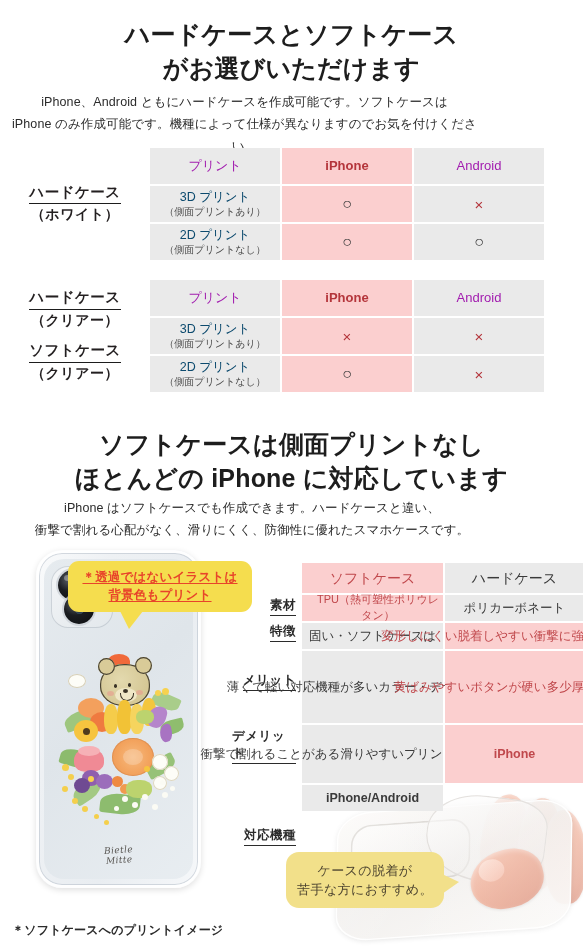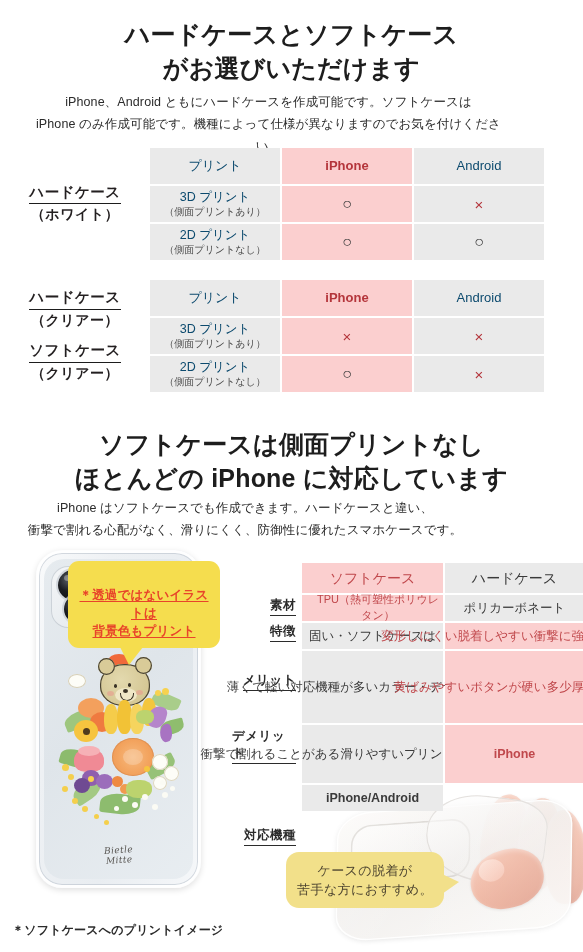--- a/index.html
+++ b/index.html
@@ -63,21 +63,21 @@
   .cell{
     display:flex;align-items:center;justify-content:center;
     text-align:center;
     background:#eaeaea;
     font-size:12px;
     color:#3a3a3a;
     line-height:1.25;
     flex-direction:column;
   }
   .cell.pink{background:#fbcfcf;}
-  .cell.hdr{font-size:13px;color:#0c4a6e;}
+  .cell.hdr{font-size:13px;color:#a21caf;}
   .cell.hdr.pink{color:#b4353b;font-weight:bold;}
   .cell .small{font-size:10px;color:#4a4a4a;}
   .cell .big{font-size:12.5px;color:#0c4a6e;}
   .mark{font-size:16px;line-height:1;}
   .mark.o{color:#3b3b3b;}
   .mark.x{color:#b4353b;font-size:15px;}
 
   
   .cmp{
     position:absolute;
@@ -250,22 +250,22 @@
   }
 
   
   .callout-yellow{
     position:absolute;
     background:#f5dd4e;
     border-radius:11px;
     z-index:9;
   }
   .co1{
-    left:68px;top:561px;width:152px;min-height:44px;
-    padding:25px 8px 8px;
+    left:68px;top:561px;width:184px;min-height:44px;
+    padding:7px 8px 8px;
     box-sizing:border-box;
     text-align:center;
   }
   .co1 .line{
     color:#e8442a;font-weight:bold;font-size:12.5px;line-height:1.45;
     text-decoration:underline;text-underline-offset:2px;letter-spacing:.2px;
     display:block;
   }
   .co1:after{
     content:"";position:absolute;left:52px;bottom:-17px;
@@ -298,21 +298,21 @@
 </style>
 </head>
 <body>
 
 <div class="page">
 
   <div style="position:absolute;left:0;top:18px;width:583px;">
     <div class="h1">ハードケースとソフトケース</div>
     <div class="h1">がお選びいただけます</div>
   </div>
-  <div style="position:absolute;left:0;top:92px;width:489px;margin-left:24px;">
+  <div style="position:absolute;left:0;top:92px;width:489px;">
     <div class="lede">iPhone、Android ともにハードケースを作成可能です。ソフトケースは</div>
     <div class="lede">iPhone のみ作成可能です。機種によって仕様が異なりますのでお気を付けください。</div>
   </div>
 
   <div class="spec" style="left:0px;top:148px;">
     <div class="spec-label">
       <div class="lbl-group">
         <div class="lbl-main">ハードケース</div>
         <div class="lbl-sub">（ホワイト）</div>
       </div>
@@ -383,21 +383,21 @@
       <div class="cell">
         <span class="mark x">×</span>
       </div>
     </div>
   </div>
 
   <div style="position:absolute;left:0;top:428px;width:583px;">
     <div class="h1">ソフトケースは側面プリントなし</div>
     <div class="h1">ほとんどの iPhone に対応しています</div>
   </div>
-  <div style="position:absolute;left:0;top:498px;width:490px;">
+  <div style="position:absolute;left:7px;top:498px;width:490px;">
     <div class="lede">iPhone はソフトケースでも作成できます。ハードケースと違い、</div>
     <div class="lede">衝撃で割れる心配がなく、滑りにくく、防御性に優れたスマホケースです。</div>
   </div>
 
   <div class="phone-wrap">
     <div class="phone-body">
       <div class="phone-screenarea"></div>
       <div class="phone-rim"></div>
 
       <div class="cam-module">

